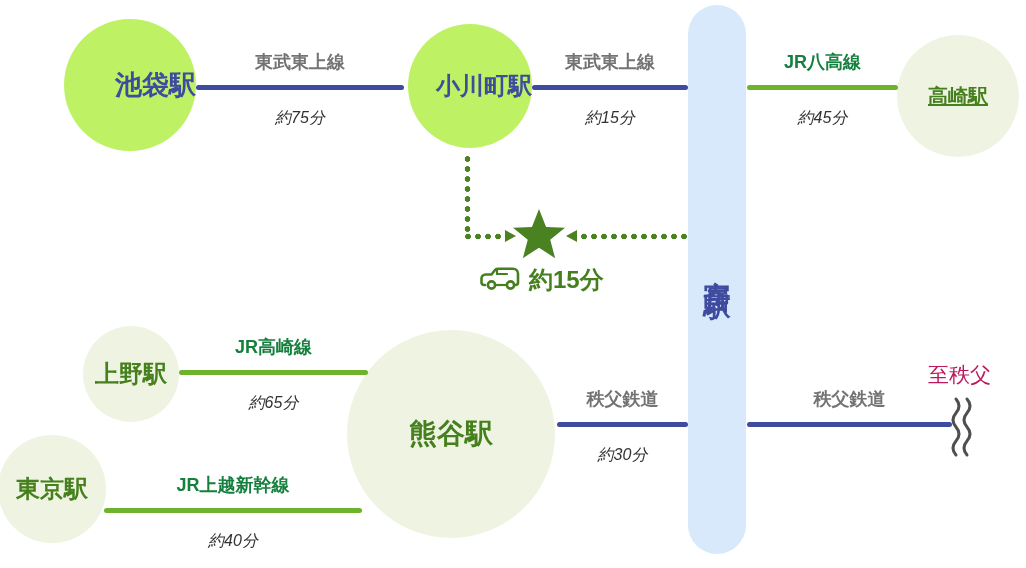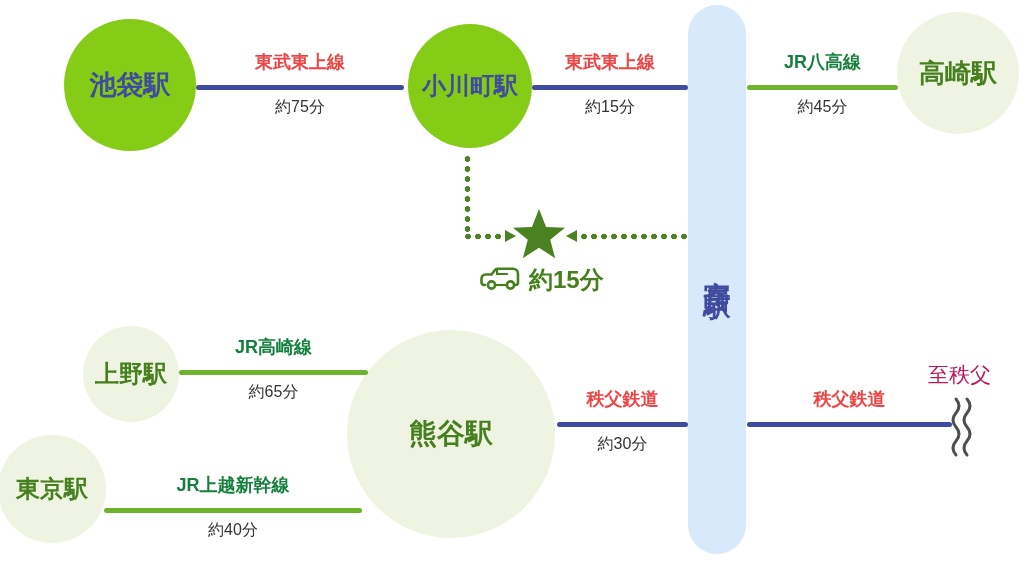--- a/index.html
+++ b/index.html
@@ -3,48 +3,48 @@
 <meta charset="utf-8">
 <style>
   html,body{margin:0;padding:0;background:#ffffff;}
   body{font-family:"Liberation Sans","DejaVu Sans",sans-serif;}
   .canvas{
     position:relative;width:1026px;height:568px;background:#ffffff;
     border-radius:25px;overflow:hidden;
   }
   
   .circle{position:absolute;border-radius:50%;display:flex;align-items:center;justify-content:center;font-weight:bold;white-space:nowrap;}
-  .blue-circle{background:#84cc16;color:#3e4b9e;}
+  .blue-circle{background:#bef264;color:#3e4b9e;justify-content:flex-end;}
   .green-circle{background:#eff4e2;color:#46801e;}
   .st-ikebukuro{left:64px;top:19px;width:132px;height:132px;font-size:27px;}
   .st-ogawamachi{left:408px;top:24px;width:124px;height:124px;font-size:24px;}
-  .st-takasaki{left:897px;top:12px;width:122px;height:122px;font-size:26px;}
+  .st-takasaki{left:897px;top:35px;width:122px;height:122px;font-size:20px;text-decoration:underline;}
   .st-ueno{left:83px;top:326px;width:96px;height:96px;font-size:24px;font-family:Liberation Serif, serif;}
   .st-kumagaya{left:347px;top:330px;width:208px;height:208px;font-size:28px;}
   .st-tokyo{left:-2px;top:435px;width:108px;height:108px;font-size:24px;}
   
   .yorii-bar{
     position:absolute;left:688px;top:5px;width:58px;height:549px;
     background:#d7e9fb;border-radius:29px;
     display:flex;align-items:center;justify-content:center;
   }
   .yorii-bar span{
     writing-mode:vertical-rl;text-orientation:upright;
     color:#3e4b9e;font-weight:bold;font-size:27px;letter-spacing:7px;
     margin-bottom:20px;
   }
   
   .segment{position:absolute;display:flex;flex-direction:column;align-items:center;}
   .seg-label{font-size:18px;font-weight:bold;height:24px;line-height:24px;white-space:nowrap;}
-  .seg-label.navy{color:#ef4444;}
+  .seg-label.navy{color:#737373;}
   .seg-label.green{color:#15803d;}
   .seg-bar{height:5px;width:100%;border-radius:3px;margin-top:11px;}
   .seg-bar.navy{background:#3e4b9e;}
   .seg-bar.green{background:#6db32b;}
-  .seg-time{font-size:16px;color:#333333;margin-top:7px;white-space:nowrap;}
+  .seg-time{font-size:16px;color:#333333;margin-top:18px;white-space:nowrap;font-style:italic;}
   .seg1{left:196px;top:50px;width:208px;}
   .seg2{left:532px;top:50px;width:156px;}
   .seg3{left:747px;top:50px;width:151px;}
   .seg4{left:179px;top:335px;width:189px;}
   .seg5{left:104px;top:473px;width:258px;}
   .seg6{left:557px;top:387px;width:131px;}
   .seg7{left:747px;top:387px;width:205px;}
   
   .dots-v{position:absolute;left:464px;top:154px;width:7px;height:82px;
     background-image:radial-gradient(circle,#4a8121 2.6px,transparent 3.1px);

